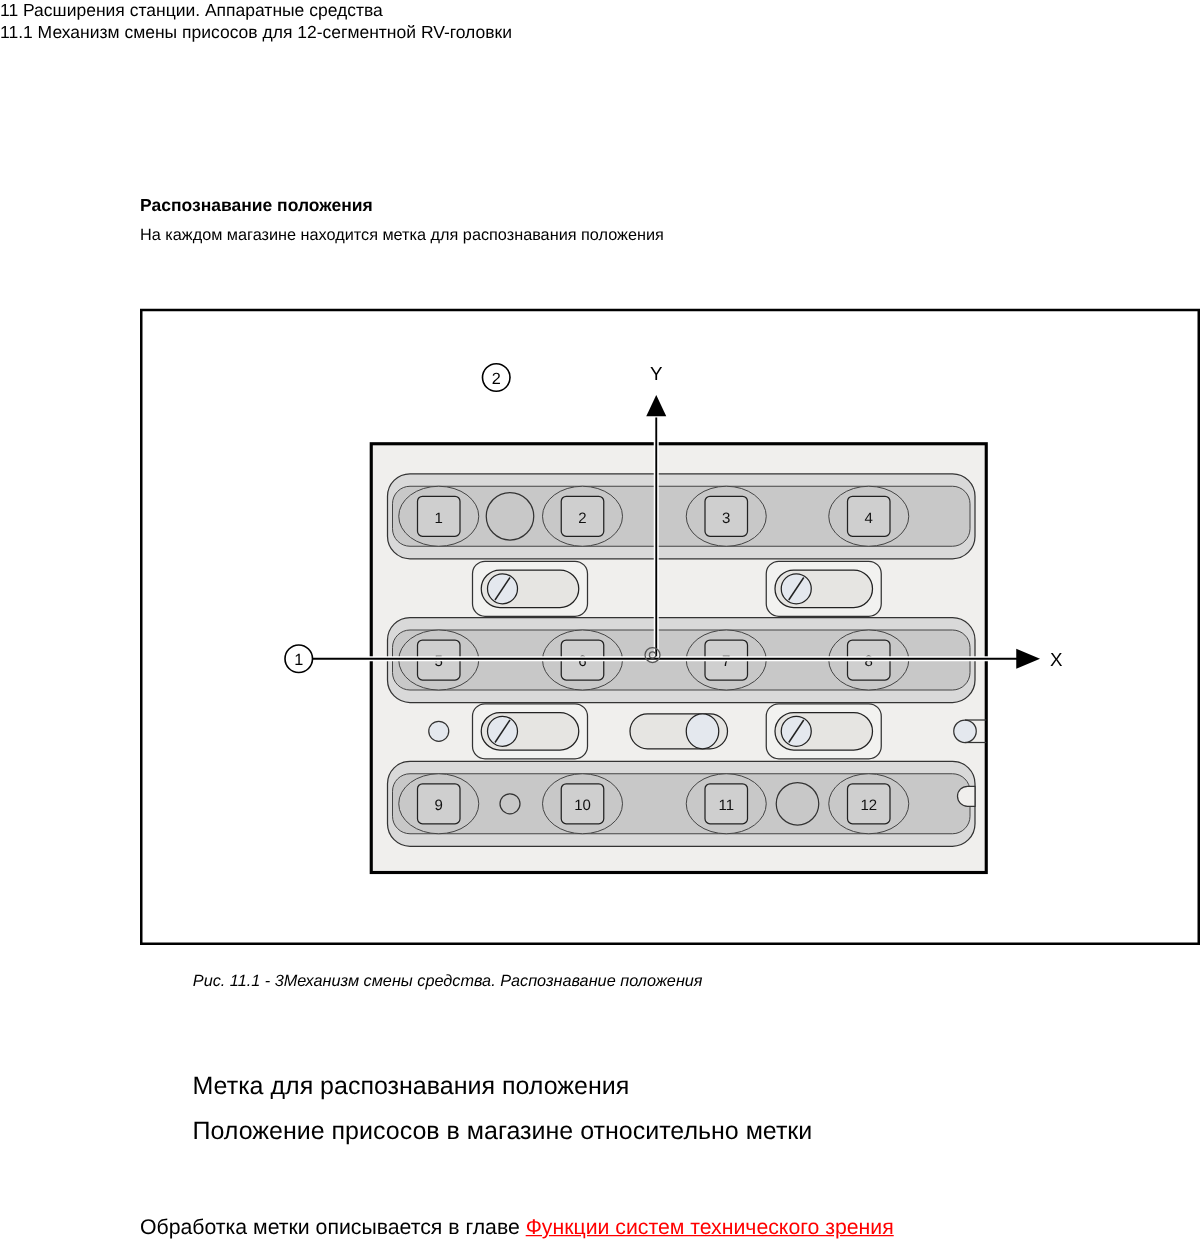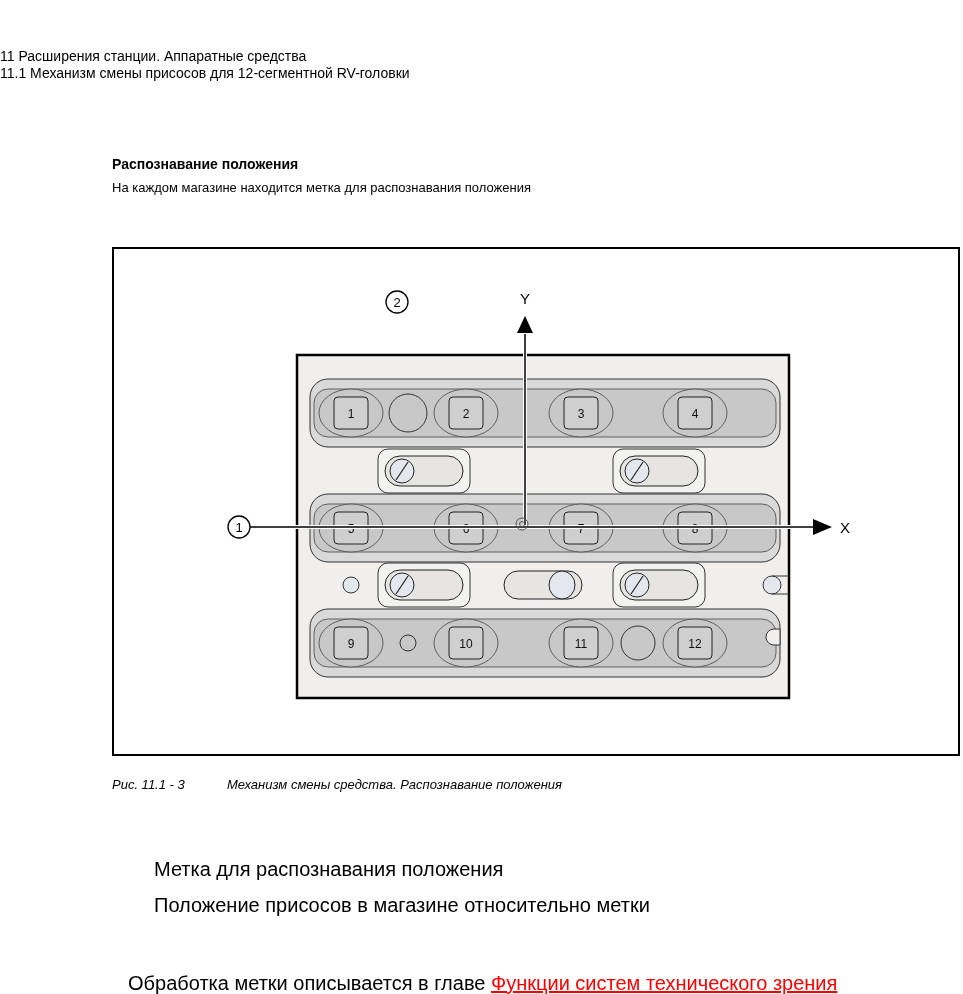--- a/index.html
+++ b/index.html
@@ -1,31 +1,31 @@
 <!DOCTYPE html>
 <html><head>
 <meta charset="utf-8">
 <style>
   html, body { margin:0; padding:0; background:#ffffff; }
   body { width:963px; height:994px; position:relative; overflow:hidden;
          font-family:"Liberation Sans", sans-serif; color:#000; }
-  .hdr { position:absolute; font-size:14px; line-height:17px; white-space:nowrap;margin-top:48px; }
+  .hdr { position:absolute; font-size:14px; line-height:17px; white-space:nowrap; }
   .hdr-left { left:0; top:0; }
   .hdr-right { right:2px; top:0; text-align:right; }
   .title { position:absolute; left:112px; top:120px; font-size:14px; font-weight:bold; white-space:nowrap;margin-top:36px; }
   .intro { position:absolute; left:112px; top:180px; font-size:13px; white-space:nowrap; }
   .figure { position:absolute; left:112px; top:247px; width:848px; height:509px;
             border:2px solid #000; box-sizing:border-box; background:#fff; }
   .figure svg { position:absolute; left:0; top:0; }
   .caption { position:absolute; left:112px; top:777px; font-size:13px; font-style:italic; white-space:nowrap; }
-  .caption .num { display:inline-block; width:115px; }
+  .caption .num { display:inline-block; width:115px;text-align:right; }
   .legend { position:absolute; left:154px; font-size:20px; white-space:nowrap; }
   .legend1 { top:858px; }
   .legend2 { top:894px; }
-  .xref { position:absolute; left:128px; top:972px; font-size:20px; white-space:nowrap; }
+  .xref { position:absolute; left:112px; top:972px; font-size:17px; white-space:nowrap; }
   .xref a { color:#ff0000; text-decoration:underline; }
   .svgtext { font-family:"Liberation Sans", sans-serif; }
 </style>
 </head>
 <body>
 
 <div class="hdr hdr-left">
   <div>11 Расширения станции. Аппаратные средства</div>
   <div>11.1 Механизм смены присосов для 12-сегментной RV-головки</div>
 </div>

